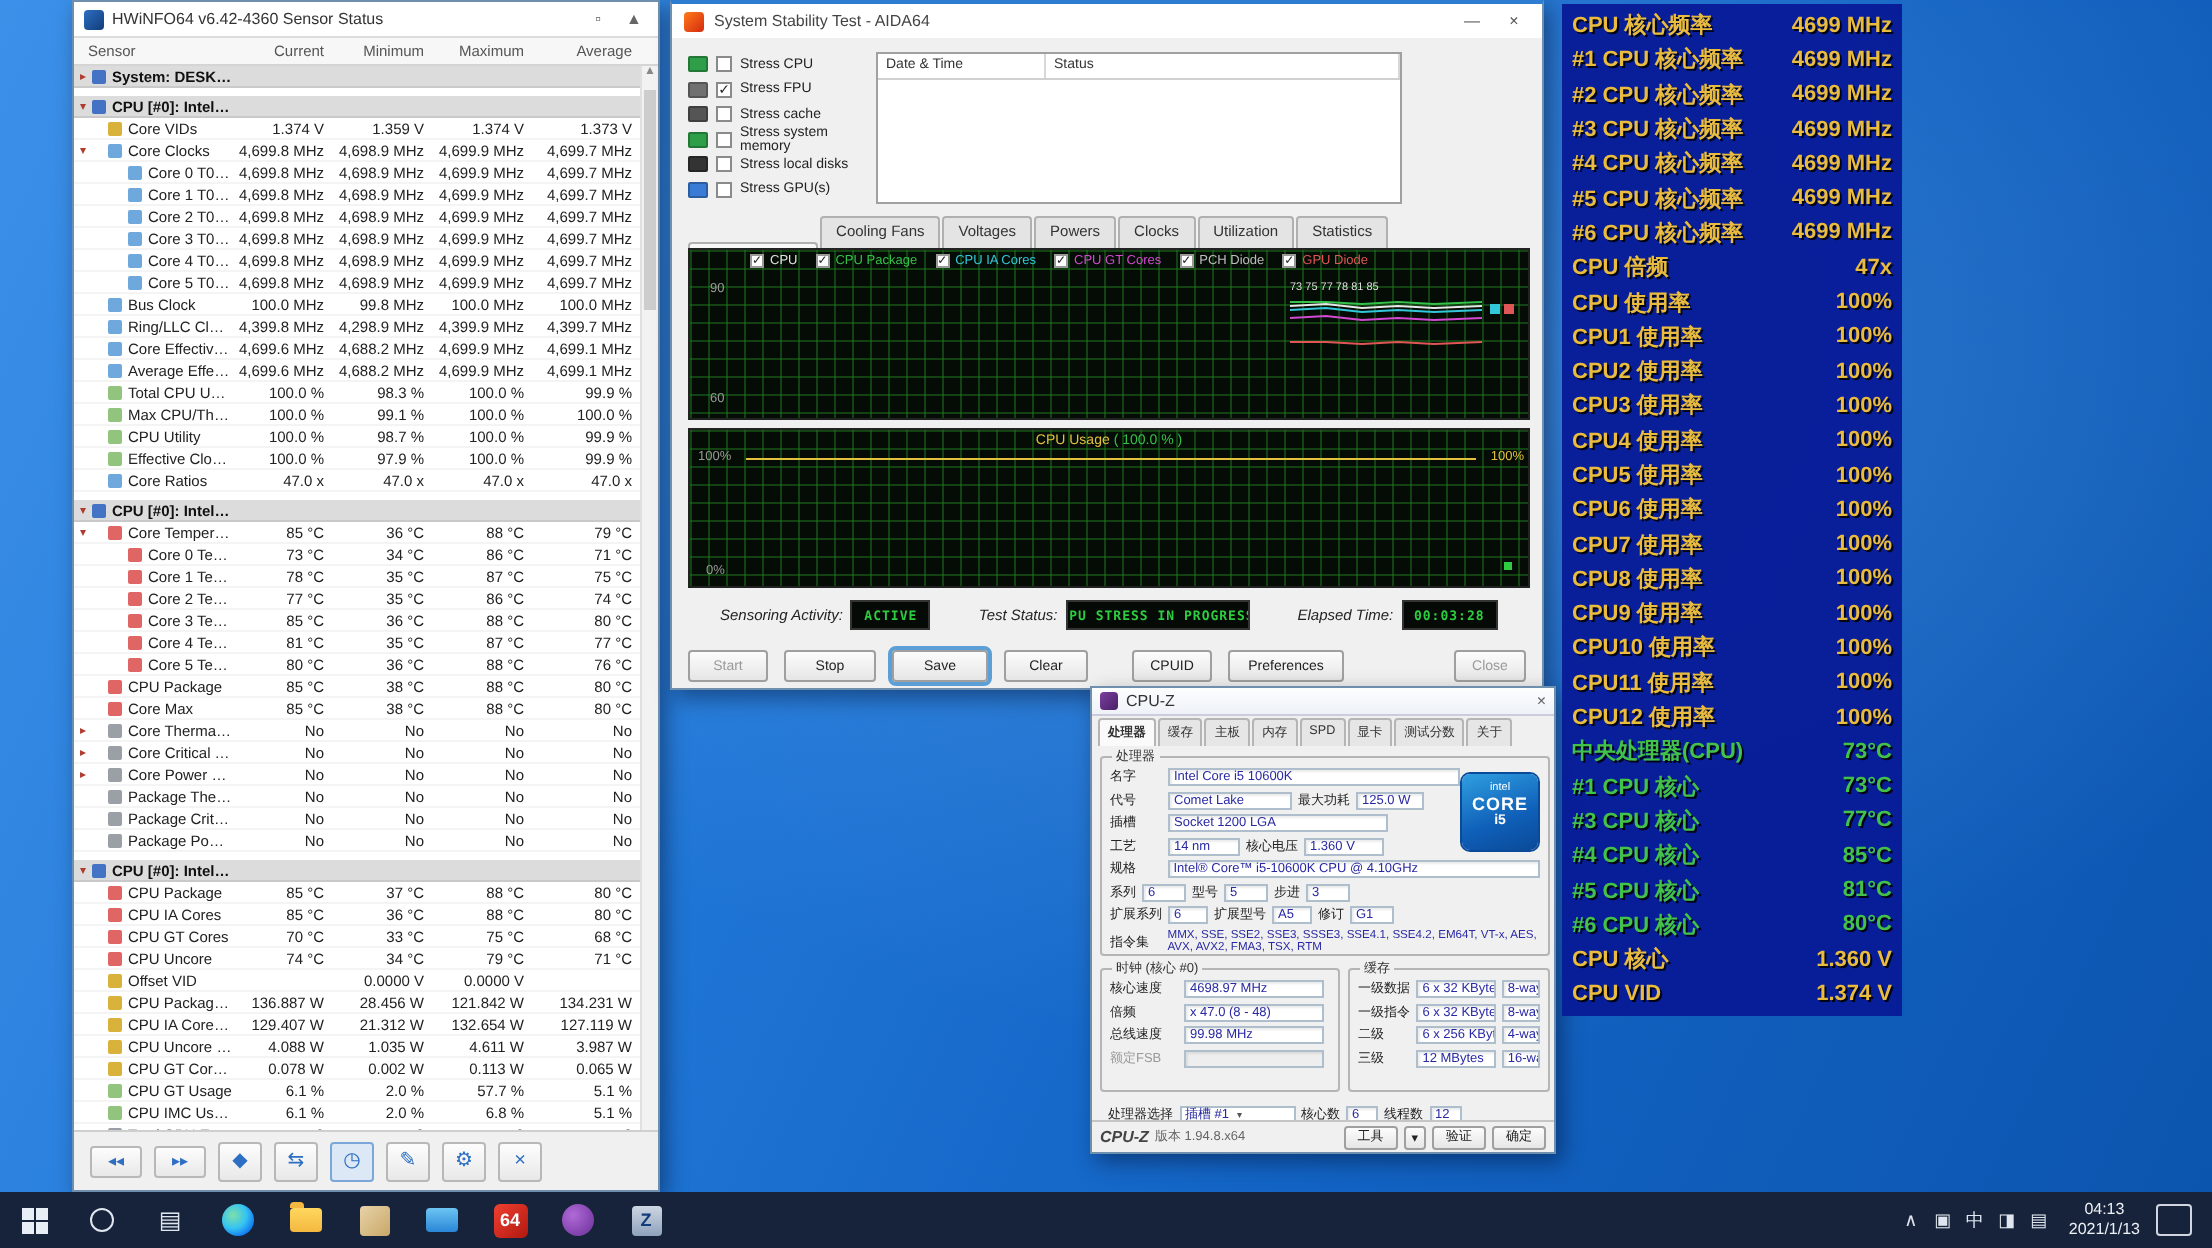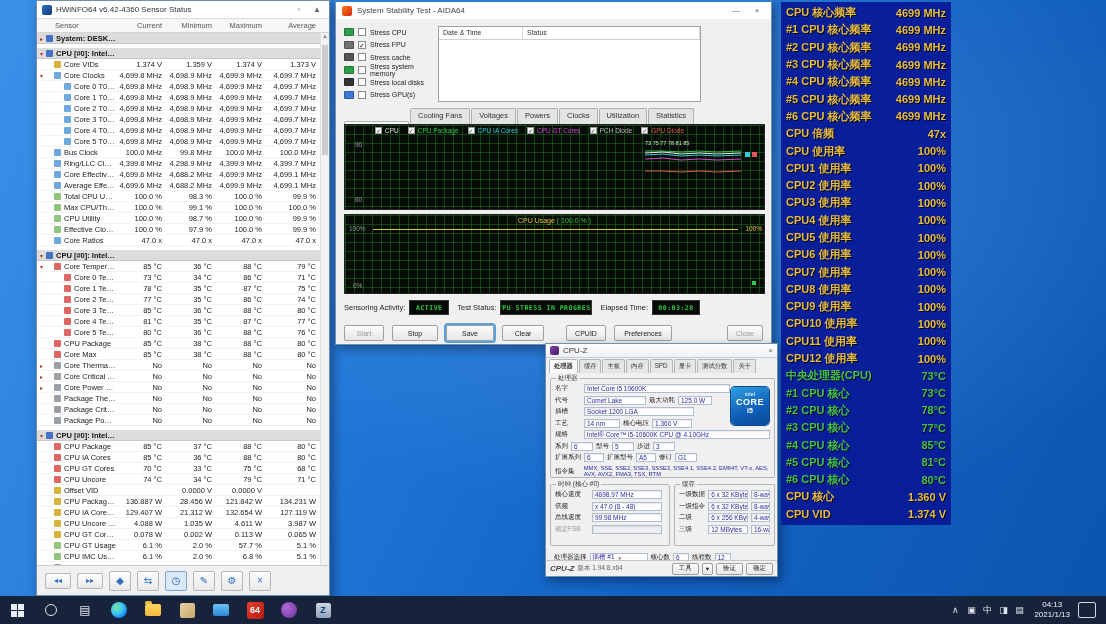--- a/index.html
+++ b/index.html
@@ -13,21 +13,21 @@
   }
   .window{position:absolute;background:#f0f0f0;border:1px solid #6f8faf;box-shadow:3px 4px 10px rgba(0,0,20,.4);}
 
   
   .hwinfo{left:36px;top:0;width:294px;height:596px;background:#fff;display:flex;flex-direction:column;}
   .hw-title{height:18px;display:flex;align-items:center;gap:4px;padding:0 5px;background:#fff;border-bottom:1px solid #dcdcdc;font-size:8px;color:#333;}
   .hw-title .appico{width:10px;height:10px;background:linear-gradient(135deg,#2d6fc2,#123c7a);border-radius:2px;flex:none;}
   .hw-title .t{flex:1;white-space:nowrap;overflow:hidden;}
   .hw-title .wbtn{width:14px;text-align:center;color:#666;font-size:8px;cursor:default;}
   .hw-head{display:flex;height:14px;align-items:center;font-size:7.5px;color:#555;background:#f7f7f7;border-bottom:1px solid #d5d5d5;padding-right:9px;}
-  .hw-head .c0{flex:1;padding-left:18px;}
+  .hw-head .c0{flex:1;padding-left:7px;}
   .hw-head .c{width:50px;text-align:right;padding-right:4px;}
   .hw-head .c.w2{width:54px;}
   .hw-body{flex:1;position:relative;overflow:hidden;}
   .hw-rows{position:absolute;left:0;top:0;right:9px;bottom:0;font-size:7.5px;}
   .hw-row{display:flex;align-items:center;height:11px;color:#222;border-bottom:1px solid #f4f4f4;}
   .hw-row.group{background:#dcdcdc;font-weight:bold;color:#101010;border-bottom:1px solid #c9c9c9;}
   .hw-row.gap{height:4px;border:none;}
   .hw-row .arr{width:9px;text-align:center;font-size:6px;color:#b03a2e;flex:none;}
   .hw-row .ico{width:7px;height:7px;border-radius:1px;margin-right:3px;flex:none;}
   .hw-row.ind1 .ico{margin-left:8px;}
@@ -68,21 +68,21 @@
   .g2{top:212px;height:80px;}
   .g1-legend{position:absolute;left:30px;top:2px;display:flex;gap:9px;font-size:6.5px;}
   .leg-item{display:flex;align-items:center;gap:3px;}
   .leg-box{width:7px;height:7px;background:#fff;border:1px solid #999;font-size:6px;line-height:6px;text-align:center;color:#222;}
   .axis{position:absolute;font-size:6.5px;color:#9a9a9a;}
   .g2 .yellow-line{position:absolute;left:28px;right:26px;top:14px;height:1px;background:#e3c13e;}
   .g2-title{position:absolute;top:2px;left:0;right:0;text-align:center;font-size:7px;}
   .g2-dot{position:absolute;right:8px;bottom:8px;width:4px;height:4px;background:#2ecc40;}
   .sst-status{position:absolute;left:0;top:298px;width:100%;display:flex;align-items:center;font-size:7.5px;color:#222;font-weight:bold;}
   .led{background:#060a06;border:1px solid #333;color:#2ecc40;font-family:"DejaVu Sans Mono",monospace;font-size:6.5px;height:15px;display:flex;align-items:center;justify-content:center;padding:0 3px;letter-spacing:.5px;white-space:nowrap;overflow:hidden;}
-  .sst-status .lbl{margin-left:8px;margin-right:4px;font-weight:normal;}
+  .sst-status .lbl{margin-left:24px;margin-right:4px;font-weight:normal;font-style:italic;}
   .led.w1{width:40px;}
   .led.w2{width:92px;}
   .led.w3{width:48px;}
   .sst-buttons{position:absolute;left:0;top:321px;width:100%;height:20px;display:flex;align-items:center;}
   .sbtn{height:16px;border:1px solid #9f9f9f;background:linear-gradient(#fcfcfc,#e6e6e6);border-radius:2px;font-size:7px;color:#222;display:flex;align-items:center;justify-content:center;padding:0 6px;margin-right:8px;}
   .sbtn.disabled{color:#9a9a9a;}
   .sbtn.focused{outline:2px solid #5c9fd6;outline-offset:0;}
   .sbtn.b-start{margin-left:8px;width:40px;}
   .sbtn.b-stop{width:46px;}
   .sbtn.b-save{width:48px;}
@@ -1187,24 +1187,20 @@
     <div class="osd-row g">
       <span class="osd-label">中央处理器(CPU)</span>
       <span class="osd-value">73°C</span>
     </div>
 
     <div class="osd-row g">
       <span class="osd-label">#1 CPU 核心</span>
       <span class="osd-value">73°C</span>
     </div>
 
-    <div class="osd-row g">
-      <span class="osd-label">#2 CPU 核心</span>
-      <span class="osd-value">78°C</span>
-    </div>
 
     <div class="osd-row g">
       <span class="osd-label">#3 CPU 核心</span>
       <span class="osd-value">77°C</span>
     </div>
 
     <div class="osd-row g">
       <span class="osd-label">#4 CPU 核心</span>
       <span class="osd-value">85°C</span>
     </div>

